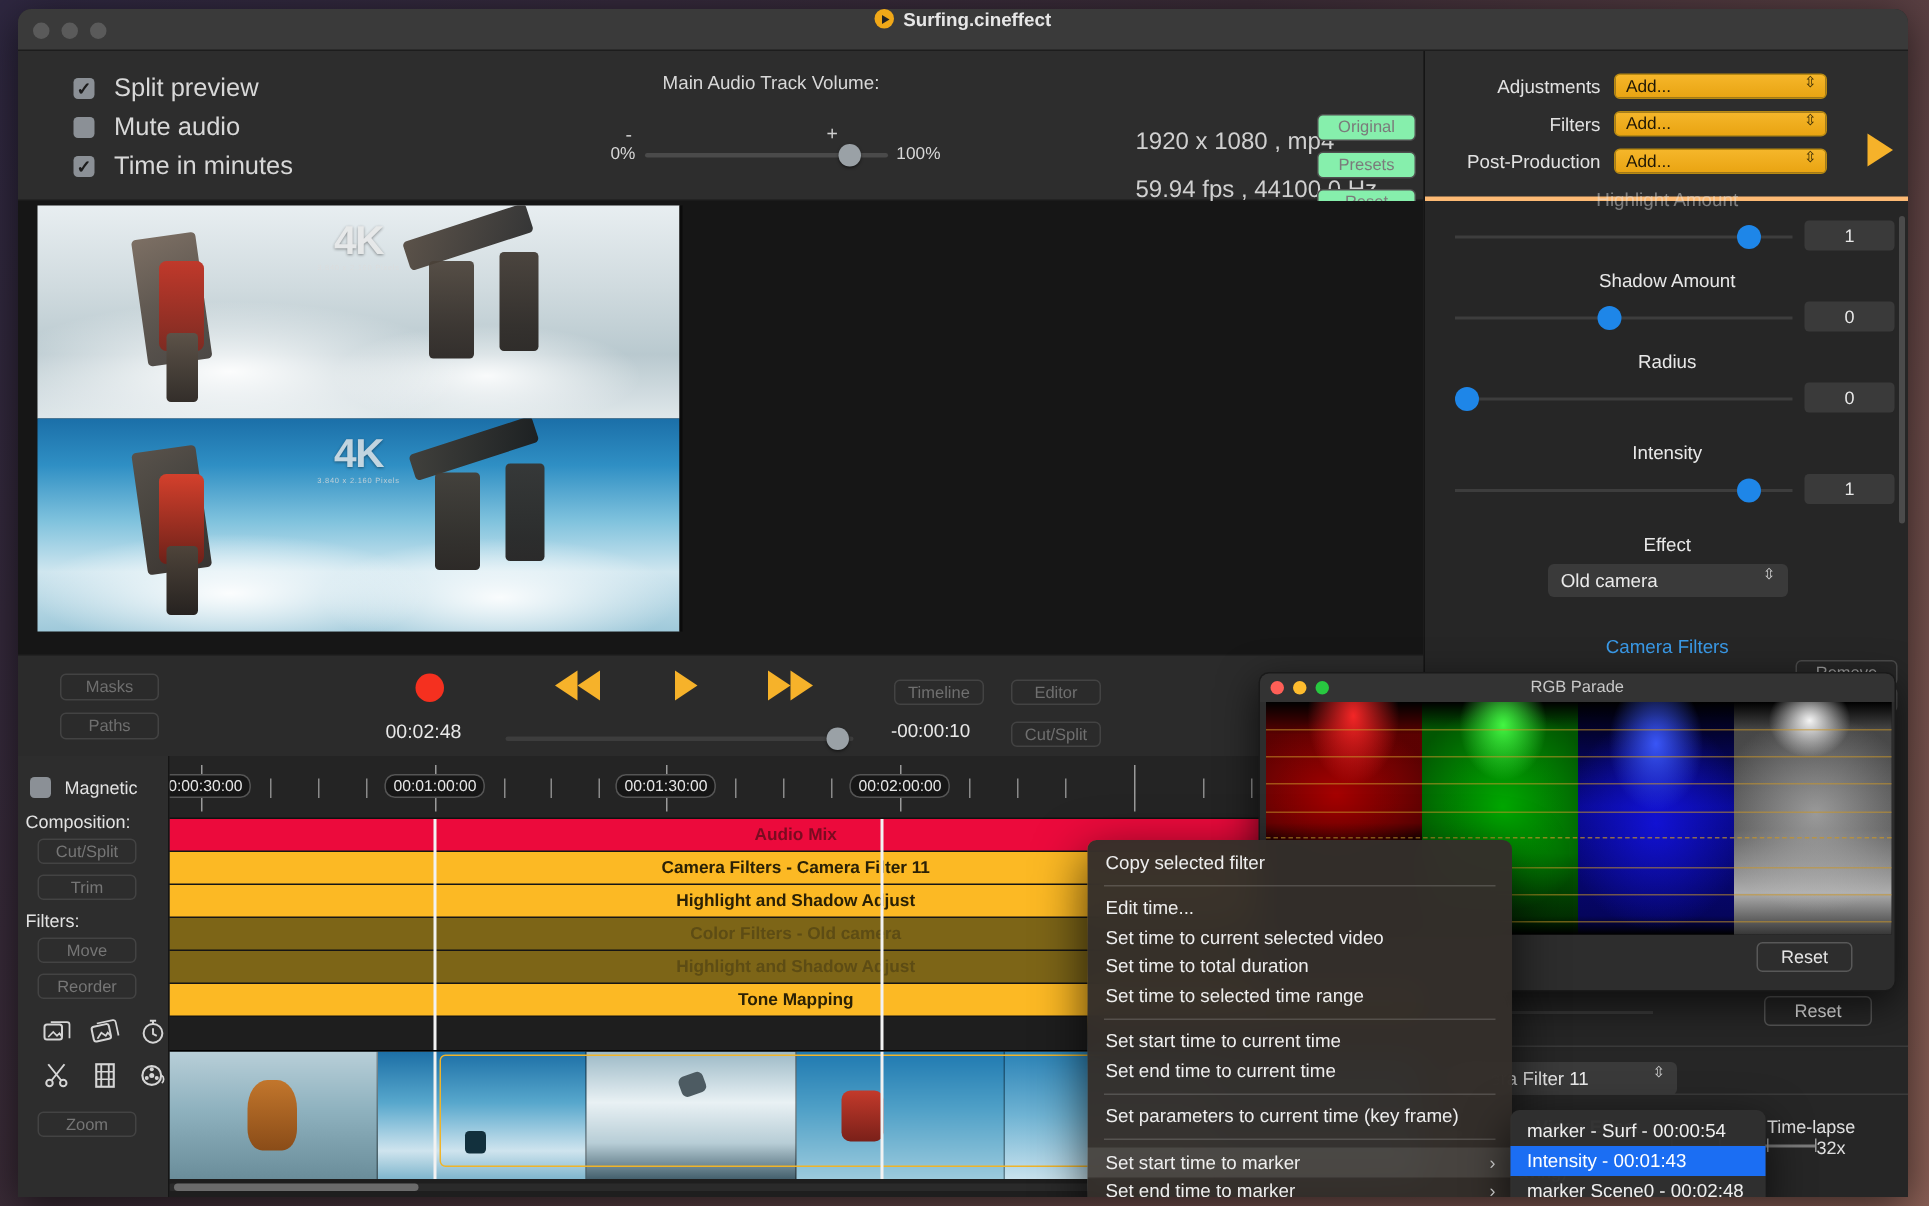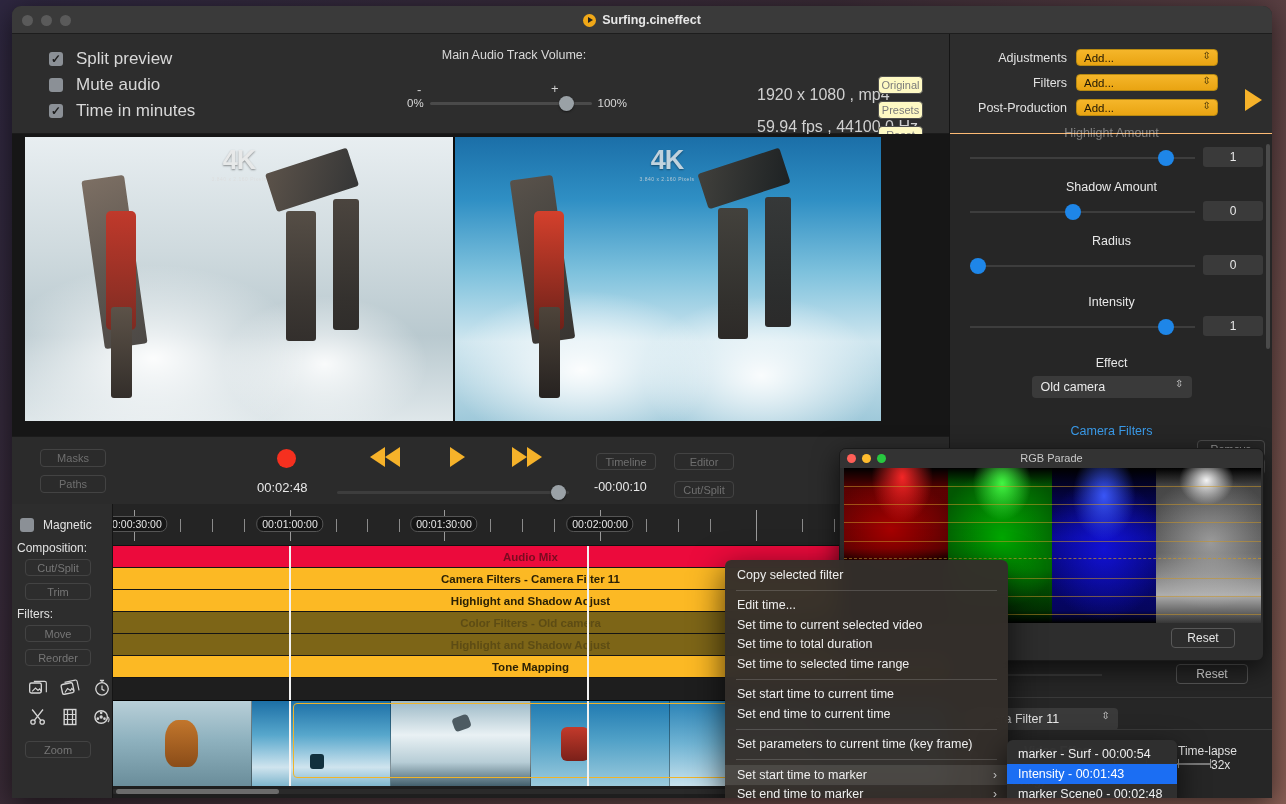--- a/index.html
+++ b/index.html
@@ -20,21 +20,21 @@
     overflow: hidden;
   }
   .titlebar {
     height: 28px; background: #3a3a3a; position: relative;
     border-bottom: 1px solid #1d1d1d;
   }
   .traffic { position: absolute; left: 10px; top: 9px; display: flex; gap: 8px; }
   .tl-dot { width: 11px; height: 11px; border-radius: 50%; background: #5a5a5a; }
   .title-wrap {
     position: absolute; left: 0; right: 0; top: 0; height: 28px;
-    display: flex; align-items: center; justify-content: center; gap: 6px;
+    display: flex; align-items: flex-start; justify-content: center; gap: 6px;
   }
   .title-text { font-size: 12.5px; color: #e6e6e6; font-weight: bold; }
   .app-badge { width: 13px; height: 13px; border-radius: 50%;
     background: #f0a818; display: flex; align-items: center; justify-content: center; }
   .app-badge::after { content:""; border-left: 5px solid #222; border-top: 3.5px solid transparent;
     border-bottom: 3.5px solid transparent; margin-left: 2px; }
 
   
   .topbar {
     position: absolute; left: 0; top: 28px; width: 937px; height: 100px;
@@ -55,27 +55,27 @@
   .slider-row { display: flex; align-items: center; gap: 6px; margin-top: -1px; }
   .slider-lab { font-size: 11.5px; color: #d8d8d8; }
   .track { position: relative; flex: 1; height: 3px; background: #4a4a4a; border-radius: 2px; }
   .knob { position: absolute; top: -6px; width: 15px; height: 15px; border-radius: 50%;
     background: #9aa1a6; box-shadow: 0 1px 2px rgba(0,0,0,.5); }
 
   .meta { position: absolute; left: 745px; top: 52px; text-align: right; width: 110px; }
   .meta div { font-size: 16px; color: #d0d0d0; margin-bottom: 14px; white-space: nowrap;}
 
   .btn-col { position: absolute; left: 866px; top: 42px; }
-  .gbtn { width: 45px; height: 18px; border: 1px solid #4e4e4e; border-radius: 4px;
+  .gbtn { width: 66px; height: 18px; border: 1px solid #4e4e4e; border-radius: 4px;
     color: #7b7b7b; font-size: 11px; display:flex; align-items:center; justify-content:center;
-    margin-bottom: 7px; background: #fef9c3; }
+    margin-bottom: 7px; background: #86efac; }
 
   
   .preview { position: absolute; left: 0; top: 128px; width: 937px; height: 302px; background: #161616;}
-  .pv-inner { position: absolute; left: 13px; top: 3px; width: 856px; height: 284px; display: flex; }
+  .pv-inner { position: absolute; left: 13px; top: 3px; width: 856px; height: 284px; display: flex; flex-direction: column; }
   .pv-half { position: relative; width: 50%; height: 100%; overflow: hidden; }
   .pv-left { background:
      radial-gradient(ellipse 60% 55% at 30% 78%, rgba(255,255,255,.95), rgba(200,215,225,0) 60%),
      radial-gradient(ellipse 40% 40% at 70% 80%, rgba(255,255,255,.9), rgba(200,215,225,0) 60%),
      linear-gradient(180deg, #e8eef1 0%, #cfdade 40%, #b9c9cf 70%, #dfe7ea 100%); }
   .pv-right { background:
      radial-gradient(ellipse 50% 45% at 30% 82%, rgba(255,255,255,.95), rgba(120,180,210,0) 62%),
      radial-gradient(ellipse 45% 45% at 72% 84%, rgba(255,255,255,.92), rgba(120,180,210,0) 62%),
      linear-gradient(180deg,#1b6fa8 0%, #2f8fc4 22%, #7fc2dd 48%, #cfe6ef 72%, #9fc9da 100%); }
   .surfer { position:absolute; border-radius: 3px; }
@@ -141,21 +141,21 @@
   .rail .magnetic span { font-size: 12px; color: #e2e2e2; }
   .rail-lab { font-size: 12px; color: #e2e2e2; margin: 9px 0 4px 5px; }
   .rail-btn { width: 66px; height: 17px; margin: 0 0 7px 13px; border: 1px solid #434343; border-radius: 4px;
      color: #767676; font-size: 11px; display:flex; align-items:center; justify-content:center;}
   .iconrow { display:flex; gap: 12px; margin-left: 16px; }
   .ico { width: 20px; height: 20px; color:#d5d5d5; }
 
   
   .rpanel { position: absolute; left: 937px; top: 28px; width: 323px; height: 764px; background: #262626;
     border-left: 1px solid #151515; }
-  .rtop { height: 100px; background: #2d2d2d; border-bottom:1px solid #fdba74; position: relative; padding-top: 11px;}
+  .rtop { height: 100px; background: #2d2d2d; border-bottom:3px solid #fdba74; position: relative; padding-top: 11px;}
   .addrow { display: flex; align-items: center; height: 25px; }
   .addrow .lab { width: 126px; text-align: right; font-size: 12.5px; color: #e2e2e2; padding-right: 9px;}
   .popup { width: 142px; height: 17px; background: linear-gradient(180deg,#f5b62a,#e9a412);
     border-radius: 4px; position: relative; display: flex; align-items: center;
     font-size: 11.5px; color: #201806; padding-left: 7px; border: .5px solid #b88a12;}
   .popup .chev { position:absolute; right: 6px; top: 1px; font-size: 10px; color: #3a2c06; line-height: 1;}
   .play-big { position: absolute; right: 10px; top: 55px; width: 0; height: 0;
     border-left: 17px solid #f6b22a; border-top: 11px solid transparent; border-bottom: 11px solid transparent;}
 
   .rbody { position: absolute; left: 0; top: 100px; width: 323px; bottom: 0; }

